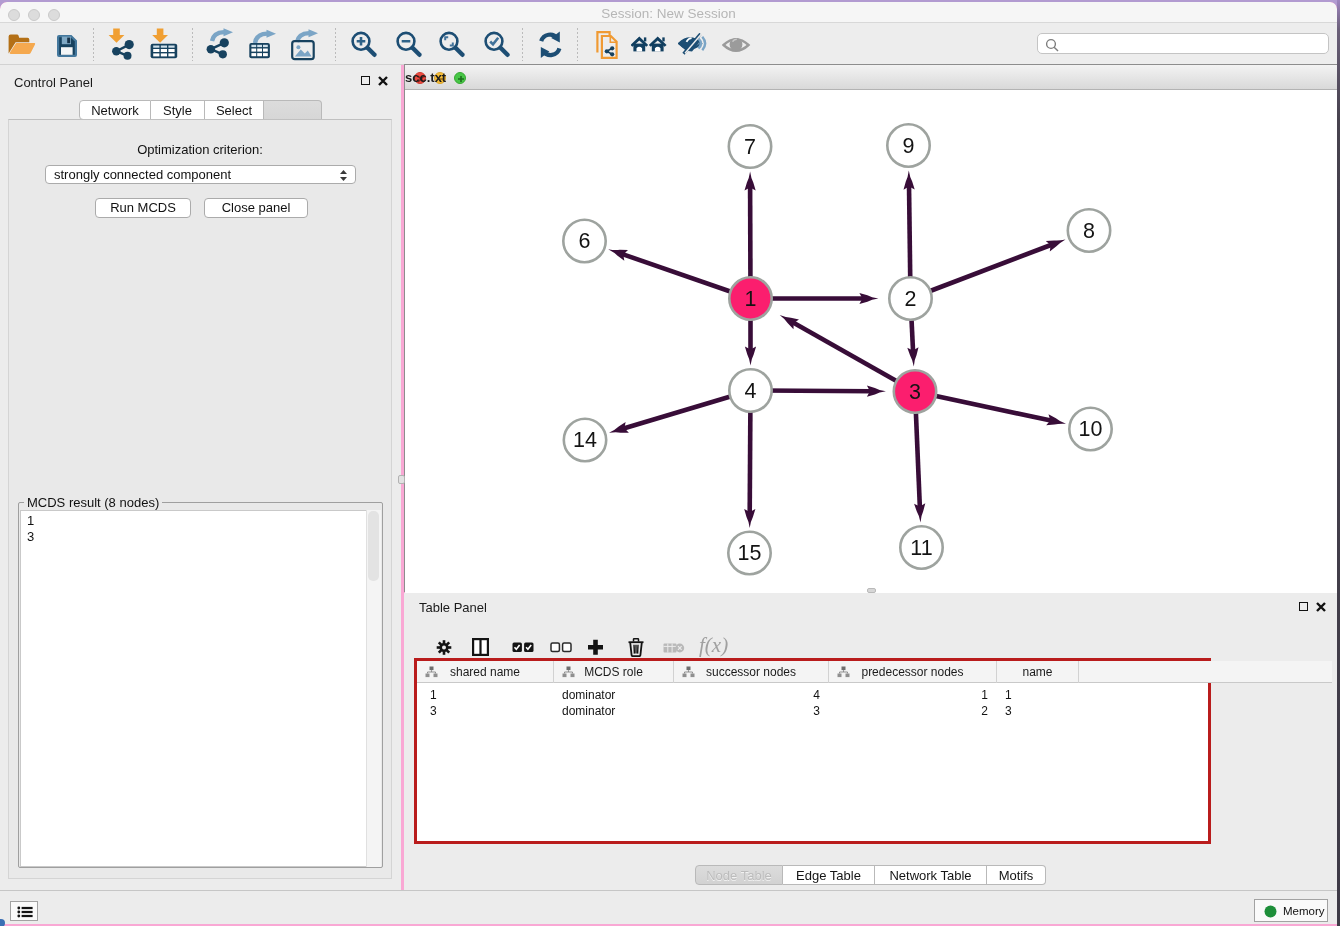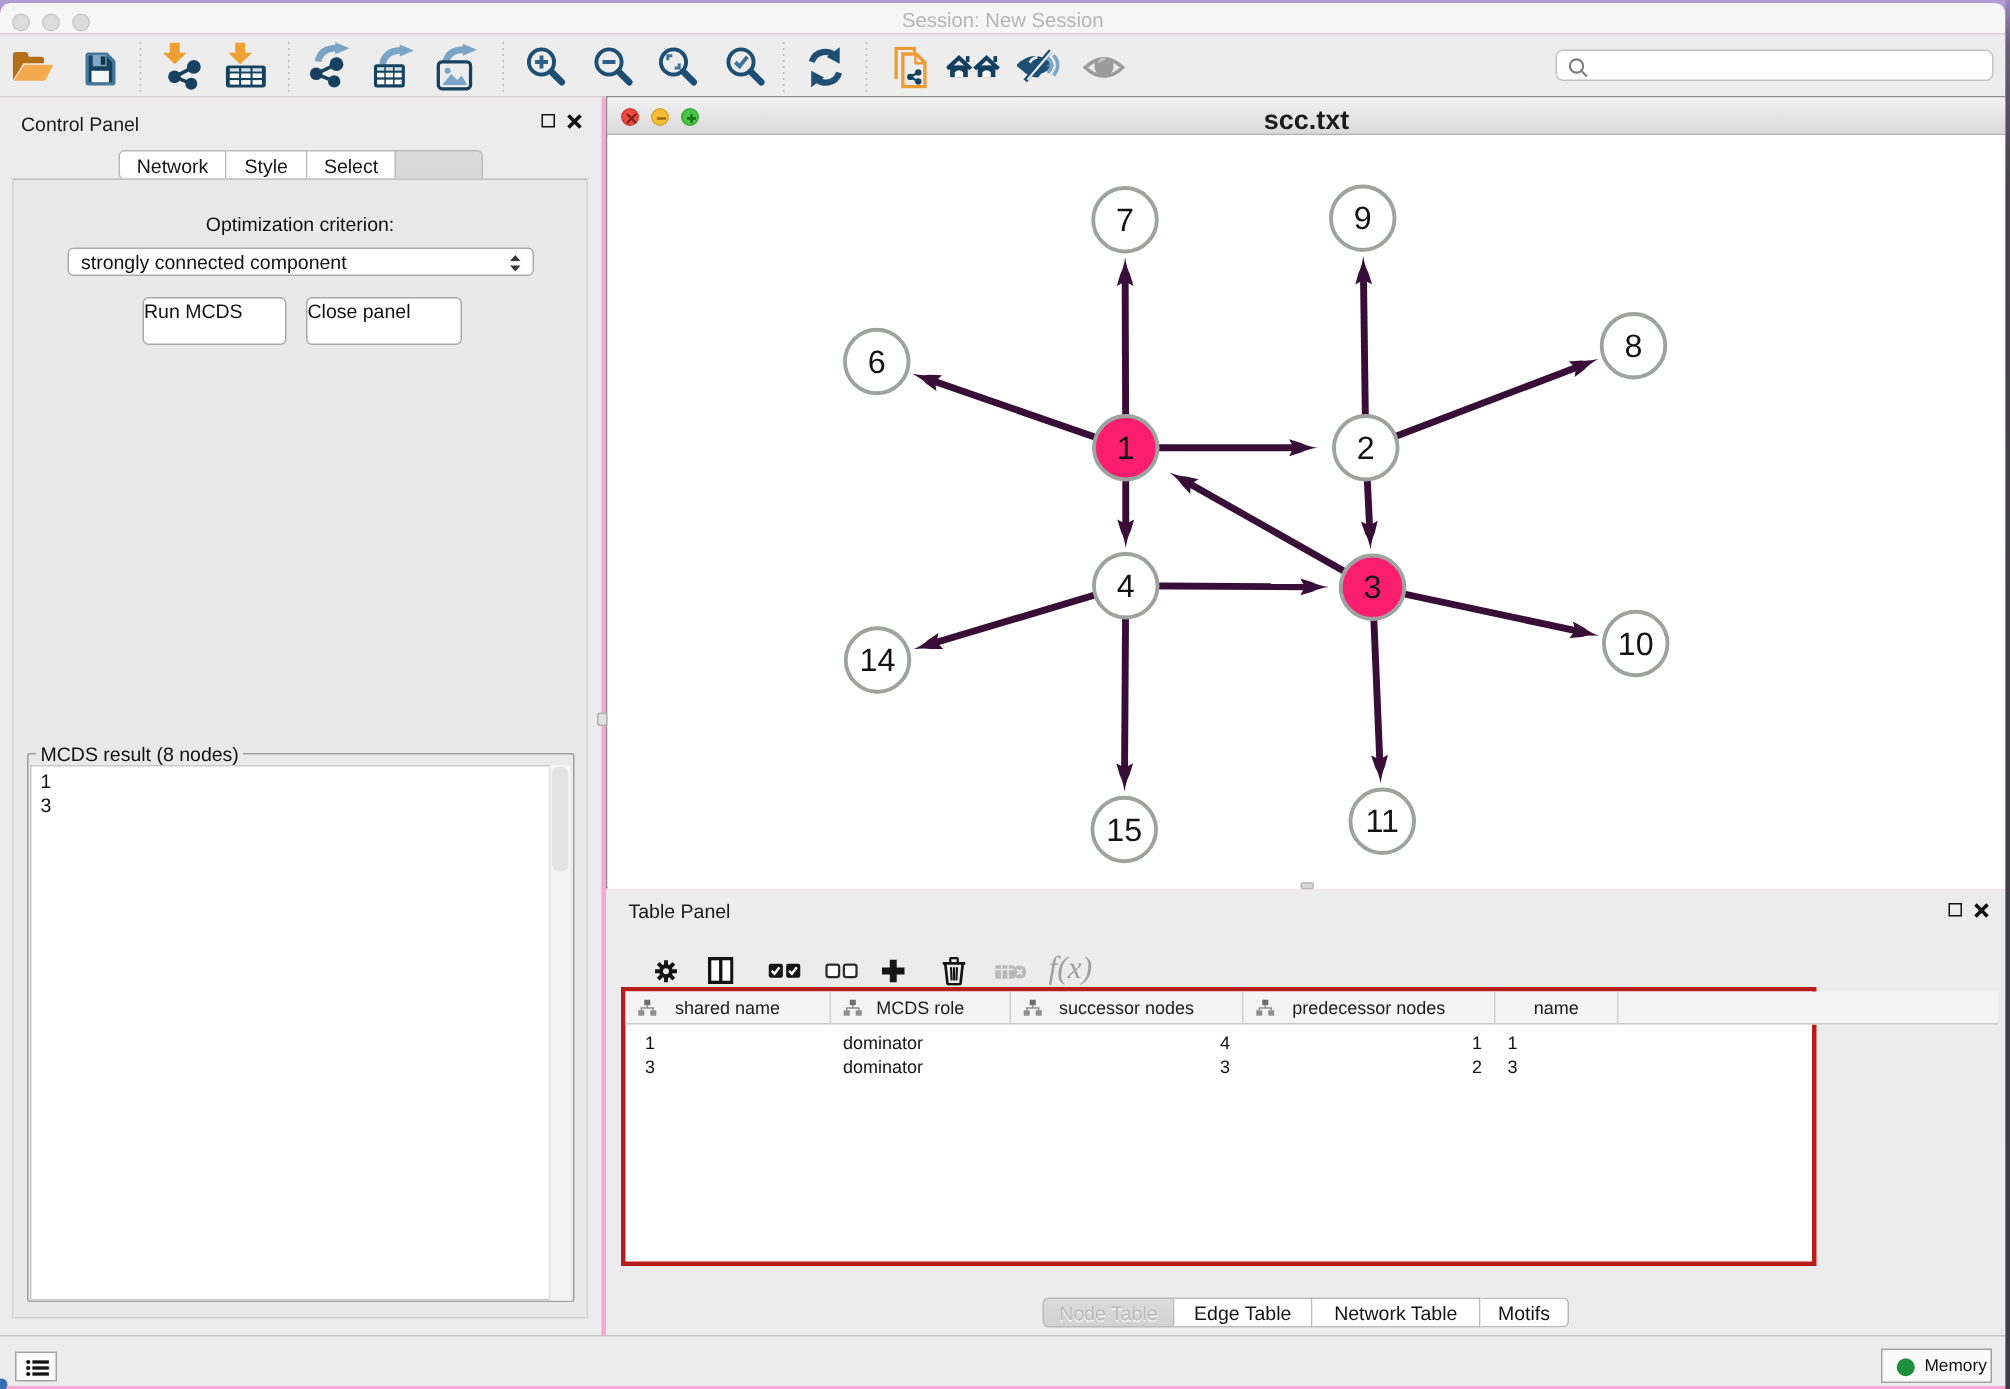--- a/index.html
+++ b/index.html
@@ -21,30 +21,30 @@
 #cpanel .ptitle { position:absolute; left:14px; top:10px; font-size:13px; color:#1b1b1b; }
 .sqico { position:absolute; width:9px; height:9px; border:1.6px solid #111; background:transparent; }
 .tabrow { position:absolute; height:20px; display:flex; }
 .tab { height:20px; line-height:19px; font-size:13px; color:#151515; background:#fff; border:1px solid #b9b9b9; border-left:none; padding:0 14px; text-align:center; }
 .tab.first { border-left:1px solid #b9b9b9; border-radius:4px 0 0 4px; }
 .tab.last { border-radius:0 4px 4px 0; }
 .tab.dis { background:linear-gradient(#dcdcdc,#d2d2d2); color:#bcbcbc; text-shadow:0 1px 0 #f2f2f2; }
 #cp-inner { position:absolute; left:8px; top:54px; width:384px; height:760px; background:#e9e9e9; border:1px solid #d4d4d4; border-top:1px solid #c0c0c0; }
 #optlabel { position:absolute; left:0; top:22px; width:100%; text-align:center; font-size:13px; color:#111; }
 #dropdown { position:absolute; left:36px; top:45px; width:311px; height:19px; background:#fff; border:1px solid #ababab; border-radius:4px; font-size:13px; color:#111; line-height:17px; padding-left:8px; }
-.btn { position:absolute; height:32px; background:#fff; border:1px solid #ababab; border-radius:4px; font-size:13px; color:#111; line-height:17px; text-align:left; }
+.btn { position:absolute; height:20px; background:#fff; border:1px solid #ababab; border-radius:4px; font-size:13px; color:#111; line-height:17px; text-align:center; }
 #mcdsbox { position:absolute; left:9px; top:382px; width:365px; height:366px; border:1px solid #9f9f9f; border-radius:2px; }
 #mcdsbox .legend { position:absolute; left:5px; top:-8px; background:#e9e9e9; padding:0 3px; font-size:13px; color:#111; }
 #mcdstext { position:absolute; left:1px; top:7px; width:361px; height:357px; background:#fff; border:1px solid #c9c9c9; font-size:13px; color:#111; line-height:16px; padding:2px 0 0 6px; }
 #mcdsscroll { position:absolute; right:1px; top:7px; width:15px; height:357px; background:#f4f4f4; border-left:1px solid #e0e0e0; }
 #mcdsthumb { position:absolute; right:2px; top:1px; width:11px; height:70px; background:#e3e3e3; border-radius:5px; }
 
 #netwin { position:absolute; left:404px; top:62px; width:933px; height:528px; border:1px solid #8d8d8d; border-right:none; background:#fff; }
 #nettitle { position:absolute; left:0; top:0; width:932px; height:25px; background:linear-gradient(#f3f3f3,#d9d9d9); border-bottom:1px solid #b3b3b3; }
-#nettitle .t { position:absolute; top:5px; left:0; width:100%; text-align:center; font-size:18px; font-weight:700; color:#1c1c1c; }
+#nettitle .t { position:absolute; top:5px; left:0; width:100%; text-align:left; font-size:13px; font-weight:700; color:#1c1c1c; }
 .mac { position:absolute; top:7px; width:12px; height:12px; border-radius:50%; }
 #netcanvas { position:absolute; left:0; top:26px; width:932px; height:502px; background:#fff; }
 #netthumb { position:absolute; left:462px; top:523px; width:9px; height:5px; background:#d6d6d6; border:1px solid #b9b9b9; border-radius:2px; }
 
 #tpanel { position:absolute; left:404px; top:591px; width:933px; height:297px; background:#ececec; }
 #tpanel .ptitle { position:absolute; left:15px; top:7px; font-size:13px; color:#1b1b1b; }
 #ttable { position:absolute; left:10px; top:65px; width:797px; height:186px; background:#fff; border:3px solid #b91c1c; }
 #thead { position:absolute; left:0; top:0; width:915px; height:22px; background:#f4f4f4; border-bottom:1px solid #c9c9c9; }
 .hcell { position:absolute; top:0; height:22px; border-right:1px solid #d2d2d2; font-size:12px; color:#1b1b1b; text-align:center; line-height:22px; }
 .trow { position:absolute; font-size:12px; color:#131313; height:16px; line-height:16px; }

